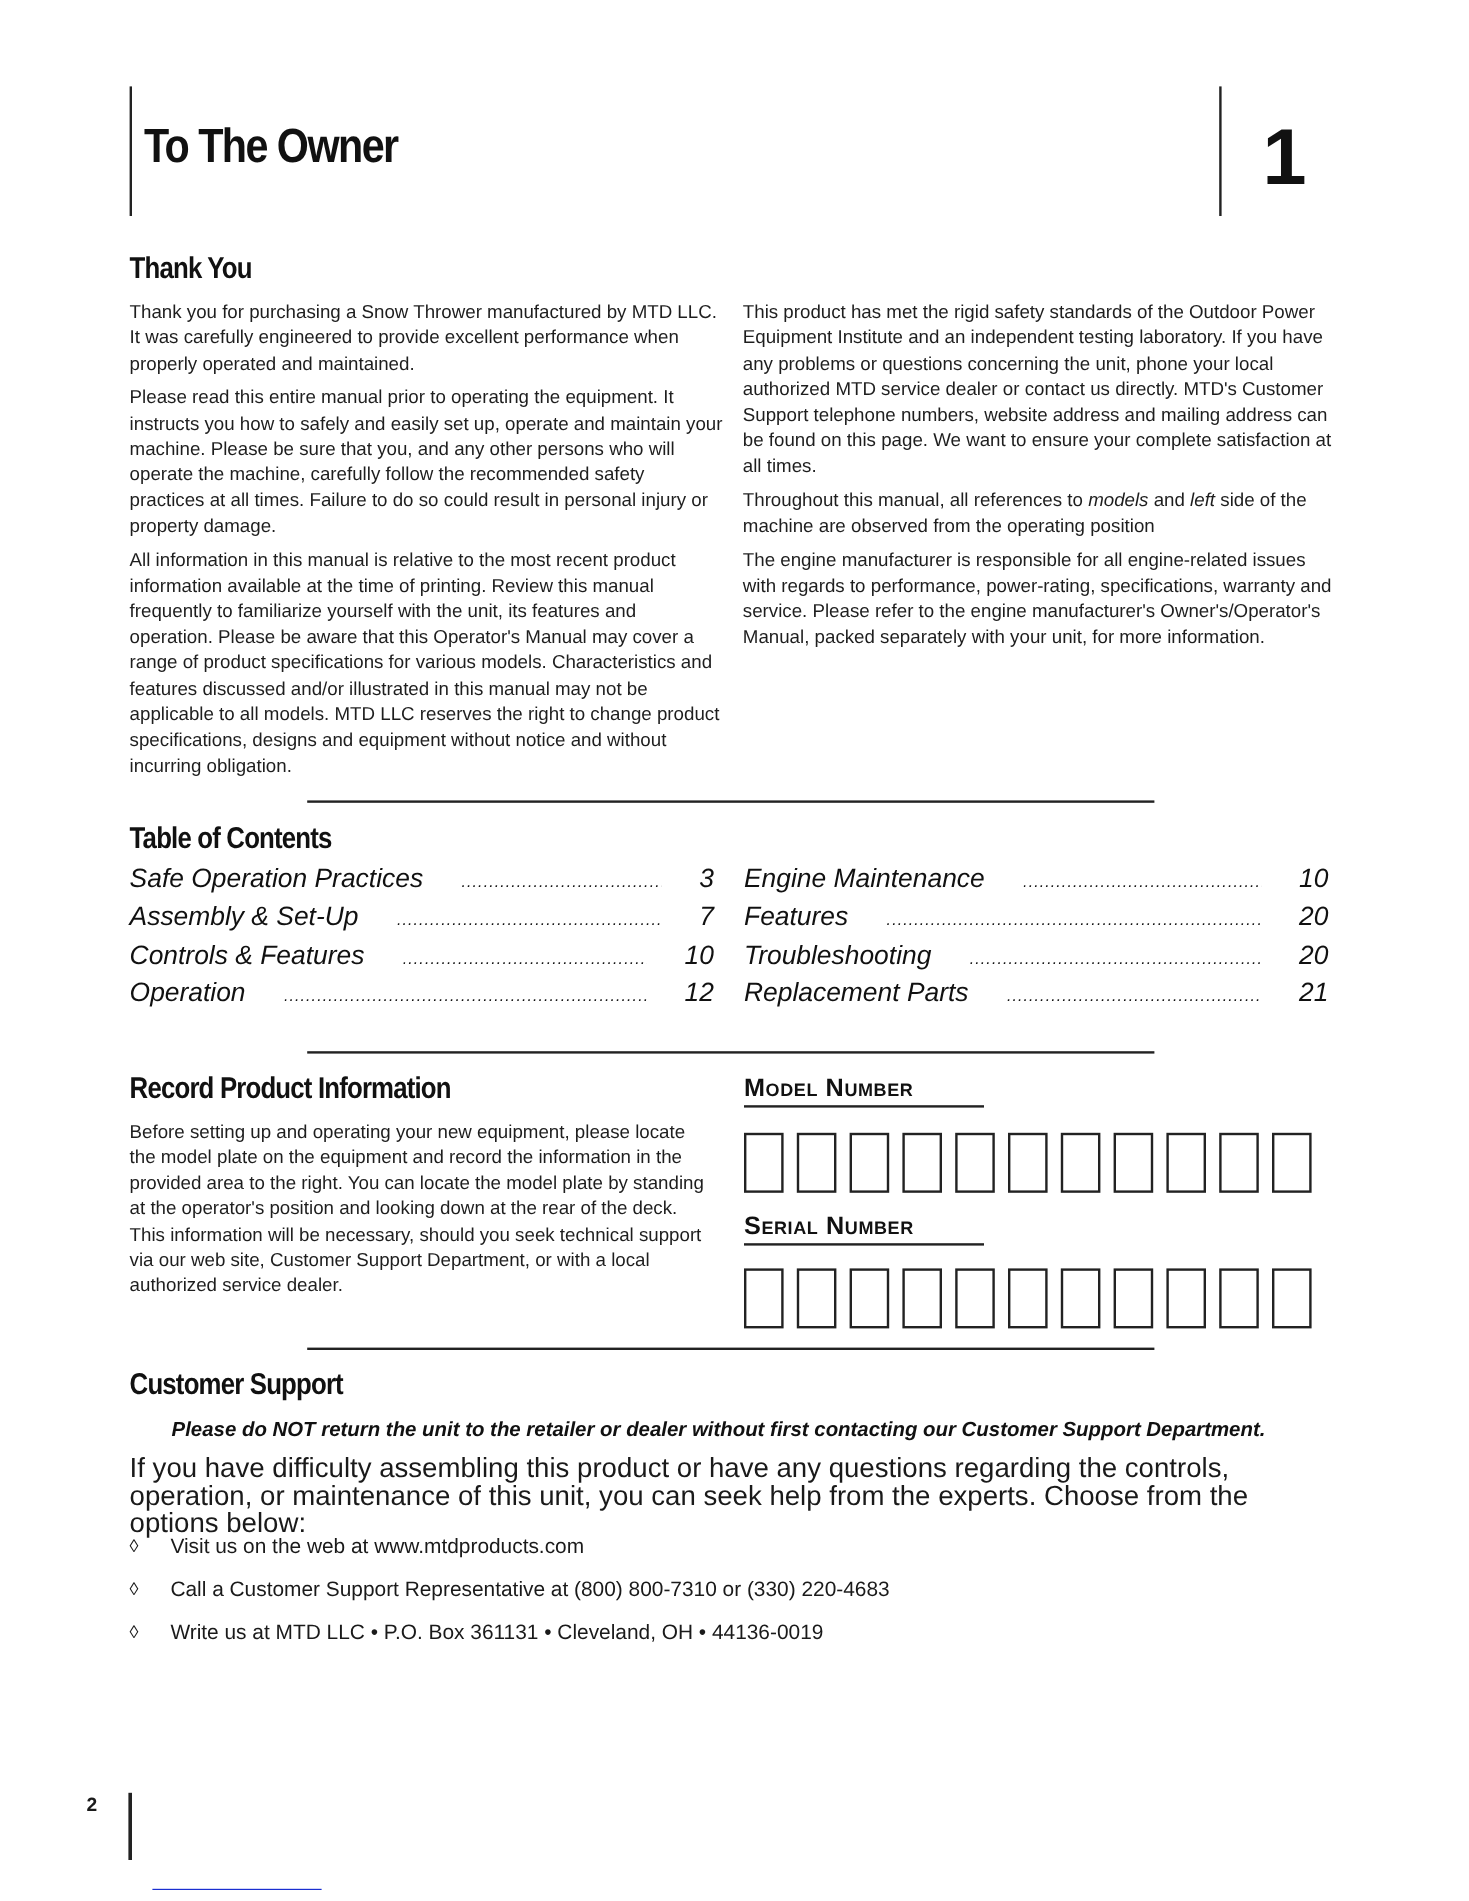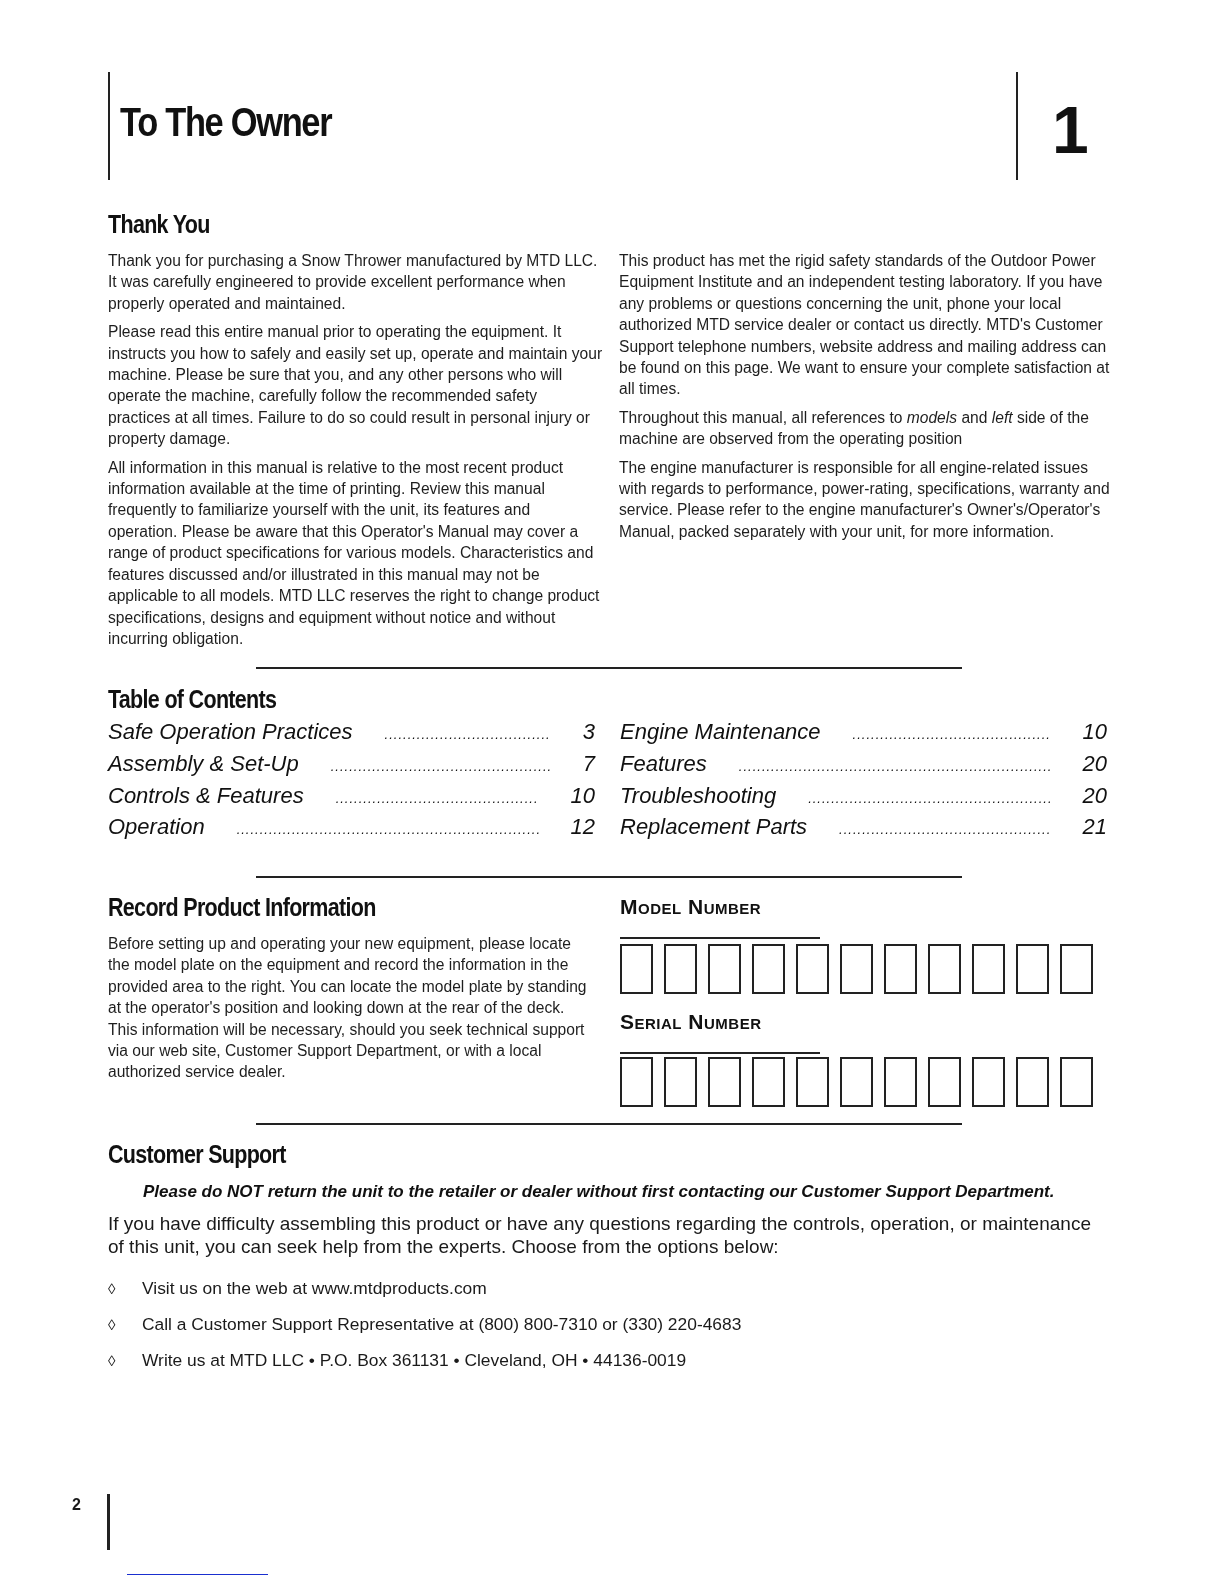--- a/index.html
+++ b/index.html
@@ -15,25 +15,25 @@
   .para { position: absolute; font-size: 15.6px; line-height: 21.4px; color: #1e1e1e; margin: 0; }
   .para p { margin: 0 0 7px 0; }
   .hr { position: absolute; height: 2px; background: #222; }
   .toc { position: absolute; font-style: italic; font-size: 22px; line-height: 28.8px; color: #111; }
   .toc-row { display: flex; align-items: baseline; white-space: nowrap; gap: 29px; }
   .toc-row .lbl { flex: 0 0 auto; }
   .toc-row .dots { flex: 1 1 auto; overflow: hidden; font-size: 13px; letter-spacing: 1px; margin: 0 3px; }
   .toc-row .dots::after { content: "................................................................................................................................................................"; }
   .toc-row .pg { flex: 0 0 auto; }
   .field-label { position: absolute; font-weight: bold; font-size: 21px; color:#111; border-bottom: 2px solid #222;
-        font-variant: small-caps; padding-bottom: 18px; width: 200px; white-space: nowrap; letter-spacing: 0.5px;}
+        font-variant: small-caps; padding-bottom: 2px; width: 200px; white-space: nowrap; letter-spacing: 0.5px;}
   .boxes { position: absolute; display: flex; gap: 11px; }
   .boxes .box { width: 33px; height: 50px; border: 2px solid #222; box-sizing: border-box; }
   .warn { position: absolute; left: 143px; top: 1182px; font-weight: bold; font-style: italic; font-size: 17px; color:#111; white-space: nowrap; text-align: center; }
-  .support-text { position: absolute; left: 108px; top: 1212px; width: 990px; font-size: 19px; line-height: 23px; }
+  .support-text { position: absolute; left: 108px; top: 1212px; width: 990px; font-size: 23px; line-height: 23px; }
   .bullets { position: absolute; left: 108px; top: 1270px; font-size: 17.4px; }
   .bullets .b { display: flex; height: 36px; align-items: center; }
   .bullets .b .m { width: 34px; font-size: 15px; }
   .page-num { position: absolute; left: 72px; top: 1496px; font-weight: bold; font-size: 16px; }
   .blue-line { position: absolute; left: 127px; top: 1574px; width: 141px; height: 1px; background: #1a2fd0; }
   em { font-style: italic; }
 </style>
 </head>
 <body>
 

